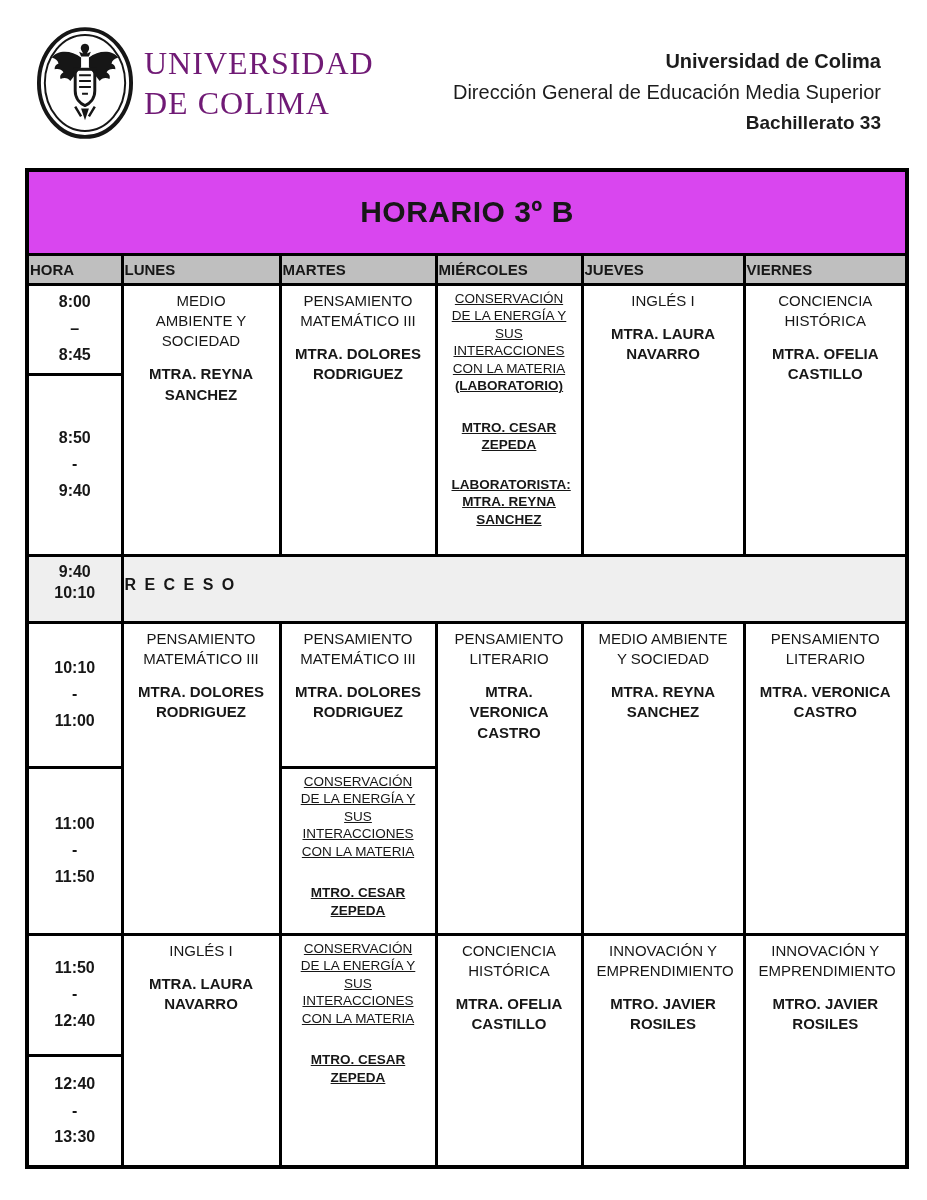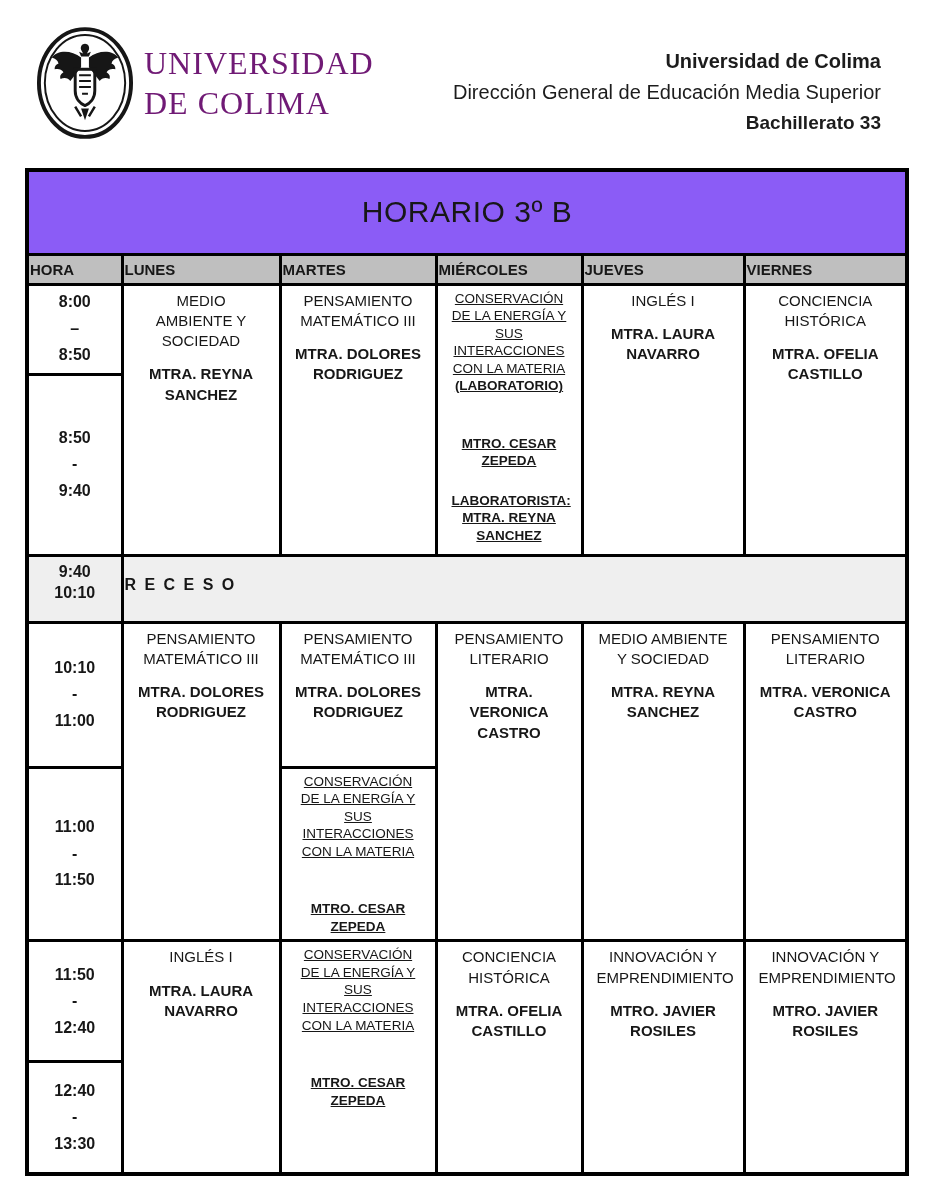--- a/index.html
+++ b/index.html
@@ -26,22 +26,22 @@
 
   
   table.schedule {
     position:absolute; left:25px; top:168px; width:880px;
     border-collapse:collapse; table-layout:fixed;
     border:4px solid #000;
   }
   table.schedule td { border:3px solid #000; overflow:hidden; }
 
   .title-cell {
-    background:#8b5cf6; text-align:center; vertical-align:middle;
-    font-size:30px; font-weight:normal; letter-spacing:0.5px;
+    background:#d946ef; text-align:center; vertical-align:middle;
+    font-size:30px; font-weight:bold; letter-spacing:0.5px;
   }
   .day-header {
     background:#BFBFBF; text-align:left; vertical-align:middle;
     font-weight:bold; font-size:15px;
   }
   .time-cell {
     font-weight:bold; font-size:16px; text-align:center;
     vertical-align:middle; white-space:pre-line; line-height:1.65;
   }
   .time-cell.top { vertical-align:top; line-height:1.35; padding-top:4px; }
@@ -51,21 +51,21 @@
     font-weight:bold; font-size:16px; letter-spacing:2px;
   }
   .class-cell {
     vertical-align:top; text-align:center;
     padding:5px 13px; font-size:15px; line-height:1.35;
   }
   .class-cell.small { font-size:13.5px; padding:4px 14px; line-height:1.3;text-decoration:underline; }
   .class-cell .subject       { font-weight:normal; }
   .class-cell .subject-note  { font-weight:bold; }
   .class-cell .teacher       { font-weight:bold; margin-top:13px; }
-  .class-cell.small .teacher { margin-top:40px; }
+  .class-cell.small .teacher { margin-top:24px; }
   .class-cell .assistant     { font-weight:bold; margin-top:22px; }
 </style>
 </head>
 <body>
 
 <div class="brand">
   <svg class="seal" viewBox="0 0 100 116" aria-hidden="true">
     <ellipse cx="50" cy="58" rx="47" ry="55" fill="none" stroke="#161616" stroke-width="4"></ellipse>
     <ellipse cx="50" cy="58" rx="41" ry="49" fill="none" stroke="#161616" stroke-width="2"></ellipse>
 
@@ -114,21 +114,21 @@
     <td class="day-header">LUNES</td>
     <td class="day-header">MARTES</td>
     <td class="day-header">MIÉRCOLES</td>
     <td class="day-header">JUEVES</td>
     <td class="day-header">VIERNES</td>
   </tr>
 
   <tr style="height:90px">
     <td class="time-cell">8:00
 –
-8:50</td>
+8:45</td>
     <td rowspan="2" class="class-cell">
       <div class="subject">MEDIO AMBIENTE Y SOCIEDAD</div>
       <div class="teacher">MTRA. REYNA SANCHEZ</div>
     </td>
     <td rowspan="2" class="class-cell">
       <div class="subject">PENSAMIENTO MATEMÁTICO III</div>
       <div class="teacher">MTRA. DOLORES RODRIGUEZ</div>
     </td>
     <td rowspan="2" class="class-cell small">
       <div class="subject">CONSERVACIÓN DE LA ENERGÍA Y SUS INTERACCIONES CON LA MATERIA</div>

